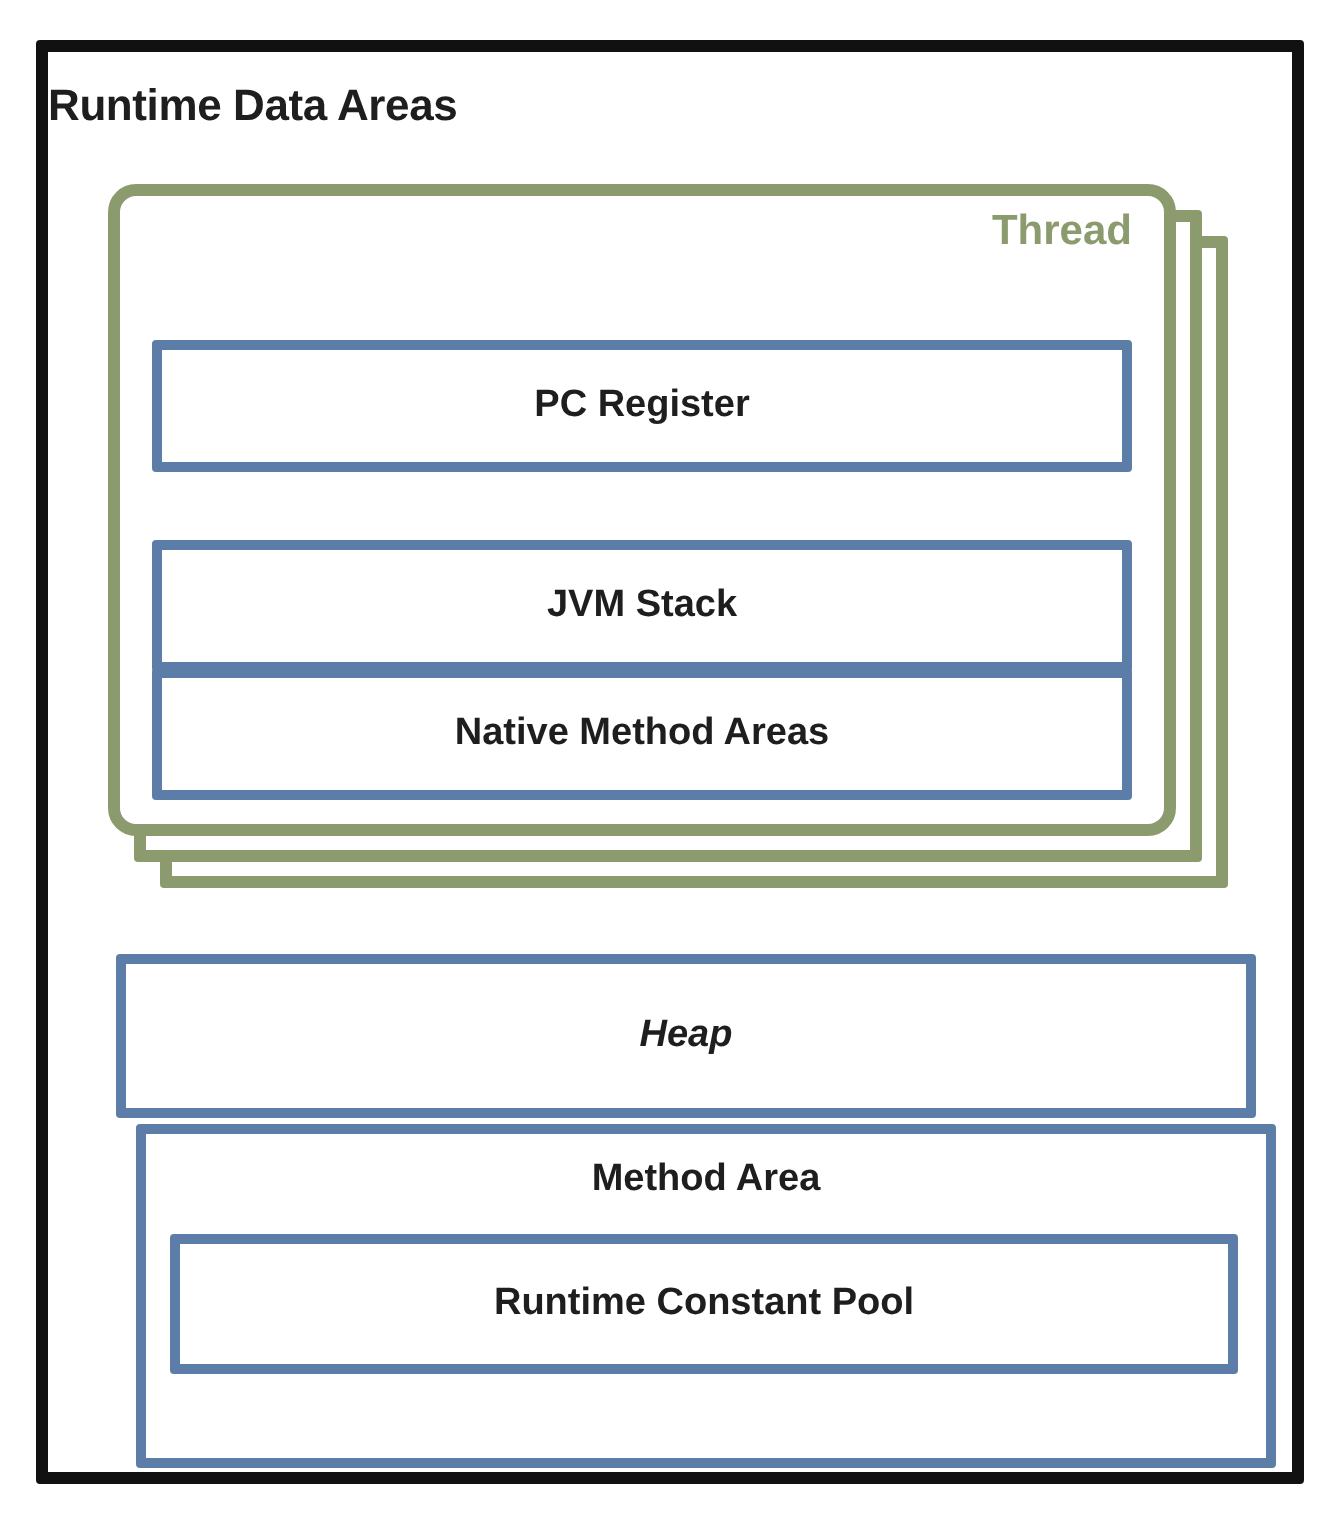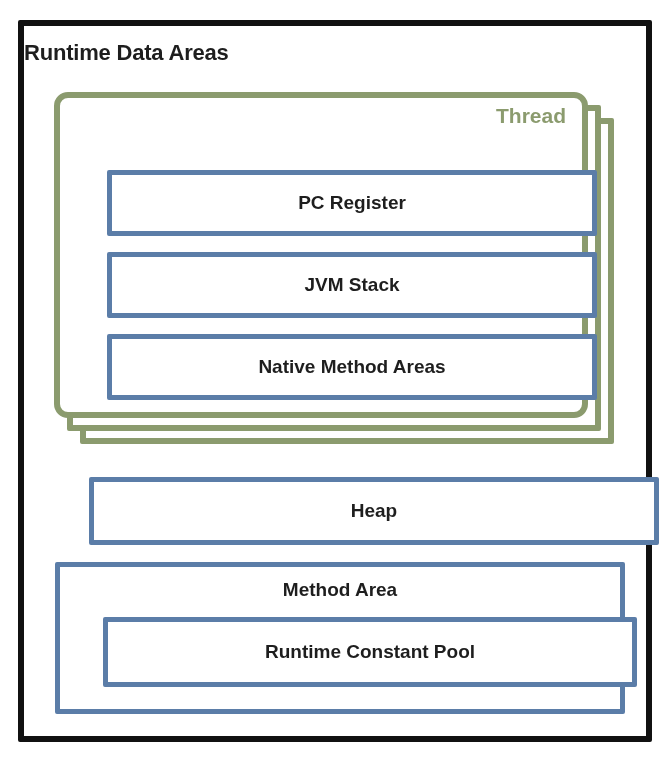--- a/index.html
+++ b/index.html
@@ -69,39 +69,38 @@
   .blue-box {
     border: 5px solid var(--box-blue);
     border-radius: 2px;
     background: var(--bg-white);
     display: flex;
     align-items: center;
     justify-content: center;
     font-size: 19px;
     font-weight: bold;
     color: var(--text-dark);
-    margin-left: 31px;
   }
   .inner-box {
     position: absolute;
     left: 16px;
     width: 490px; height: 66px;
   }
   .inner-box.b0 { top: 72px; }
-  .inner-box.b1 { top: 154px; }
+  .inner-box.b1 { top: 172px; }
   .inner-box.b2 { top: 236px; }
   .heap-box {
     position: absolute;
     left: 34px; top: 451px;
-    width: 570px; height: 68px;
+    width: 570px; height: 82px; font-style: italic;
   }
   .method-area {
     position: absolute;
-    left: 31px; top: 536px;
-    width: 570px; height: 152px;
+    left: 44px; top: 536px;
+    width: 570px; height: 172px;
     border: 5px solid var(--box-blue);
     border-radius: 2px;
     background: var(--bg-white);
   }
   .ma-label {
     position: absolute;
     left: 0; right: 0; top: 12px;
     text-align: center;
     font-size: 19px;
     font-weight: bold;

